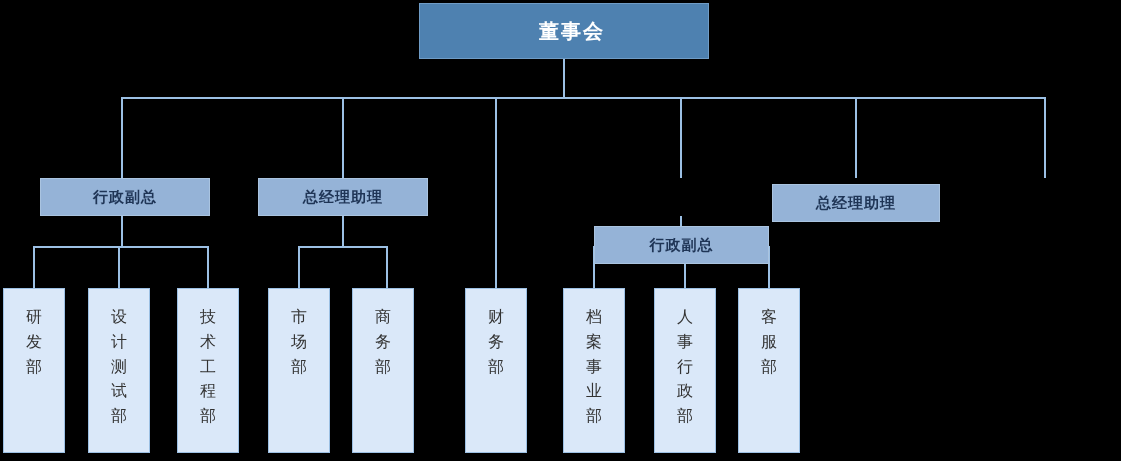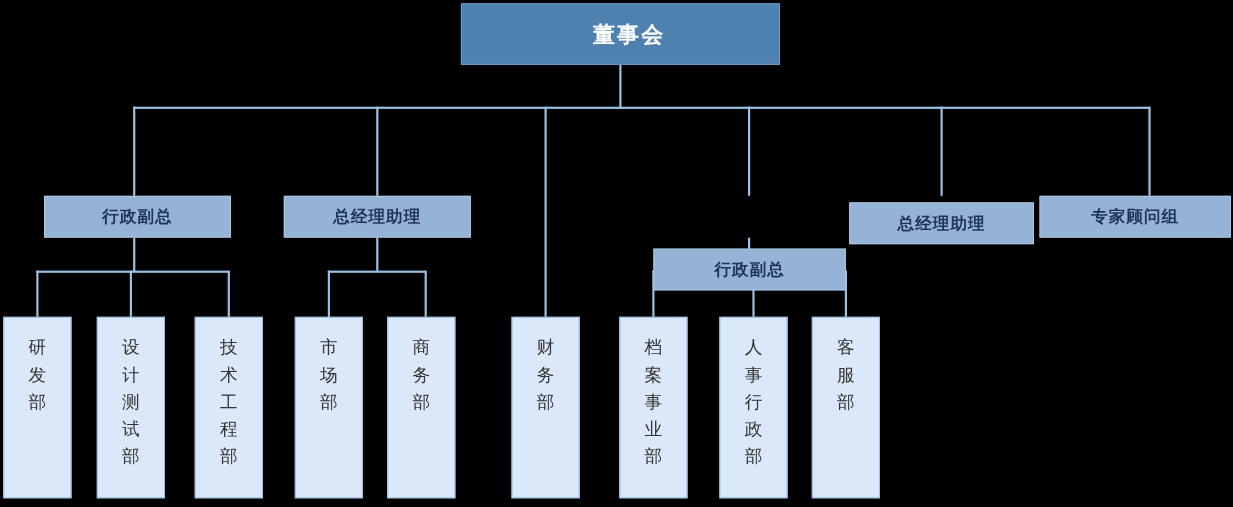--- a/index.html
+++ b/index.html
@@ -110,23 +110,20 @@
   </div>
   <div class="node level-2" style="left:258px; top:178px; width:170px; height:38px;">
     <span>总经理助理</span>
   </div>
   <div class="node level-2" style="left:594px; top:178px; width:175px; height:38px;margin-top:48px;">
     <span>行政副总</span>
   </div>
   <div class="node level-2" style="left:772px; top:184px; width:168px; height:38px;">
     <span>总经理助理</span>
   </div>
-  <div class="node level-2" style="left:945px; top:178px; width:174px; height:38px;">
-    <span>专家顾问组</span>
-  </div>
 
   <div class="node level-3" style="left:3px; top:288px; width:62px; height:165px;">
     <span class="vtext">
         <span>研</span>
         <span>发</span>
         <span>部</span>
       </span>
   </div>
   <div class="node level-3" style="left:88px; top:288px; width:62px; height:165px;">
     <span class="vtext">

